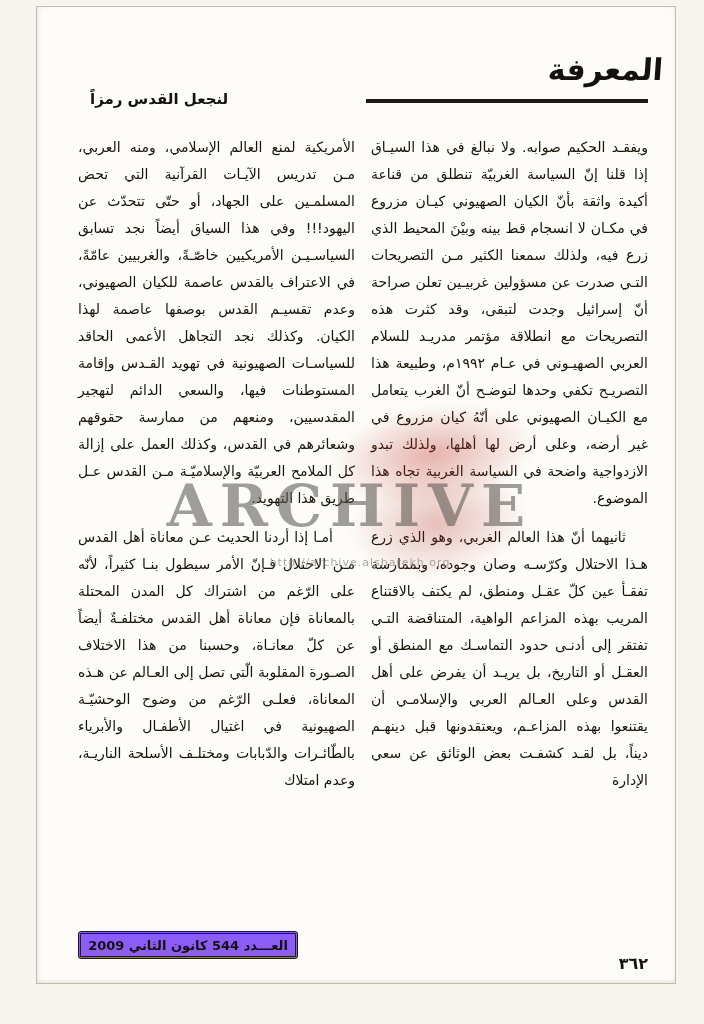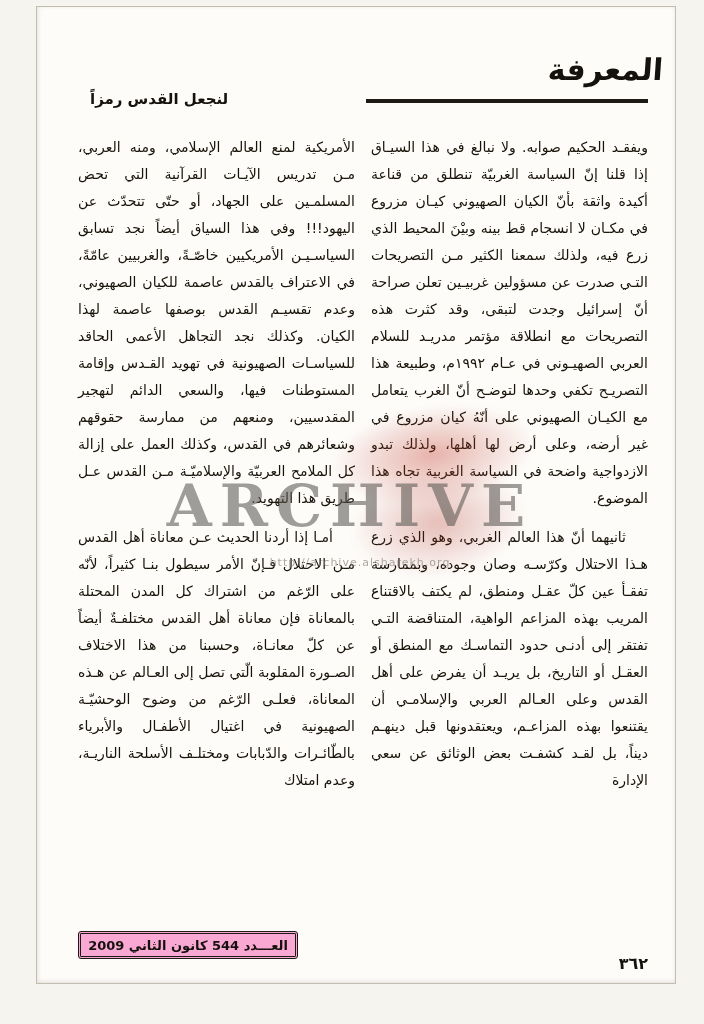--- a/index.html
+++ b/index.html
@@ -64,21 +64,21 @@
     position:absolute;left:170px;top:556px;width:380px;
     text-align:center;pointer-events:none;
     font-size:11px;letter-spacing:1px;
     color:rgba(128,122,115,.65);
   }
   
   .issue-box{
     position:absolute;left:78px;top:931px;width:214px;height:22px;
     border:3px double #1d1915;border-radius:3px;
     display:flex;align-items:center;justify-content:center;
-    direction:rtl;background:#f9a8d4;
+    direction:rtl;background:#8b5cf6;
   }
   .issue-box span{font-size:13px;font-weight:bold;color:#15110c;}
   .page-number{
     position:absolute;right:56px;top:954px;
     font-size:16px;font-weight:bold;direction:rtl;color:#15110c;
   }
 </style>
 </head>
 <body>
 

